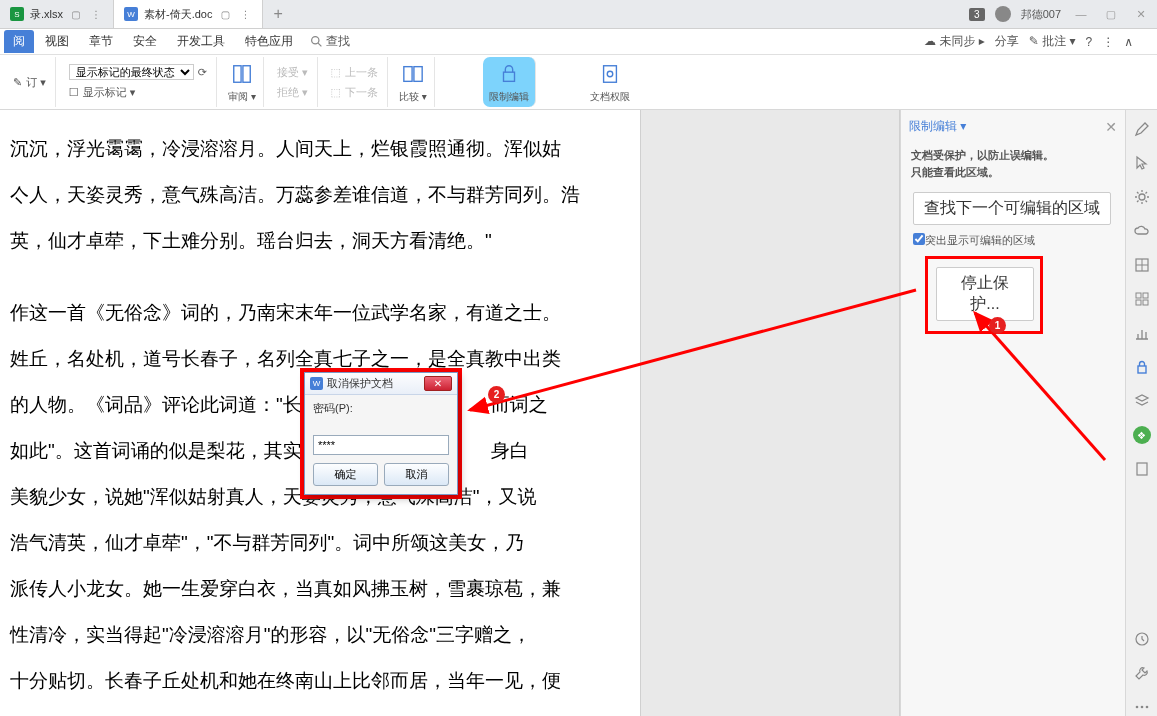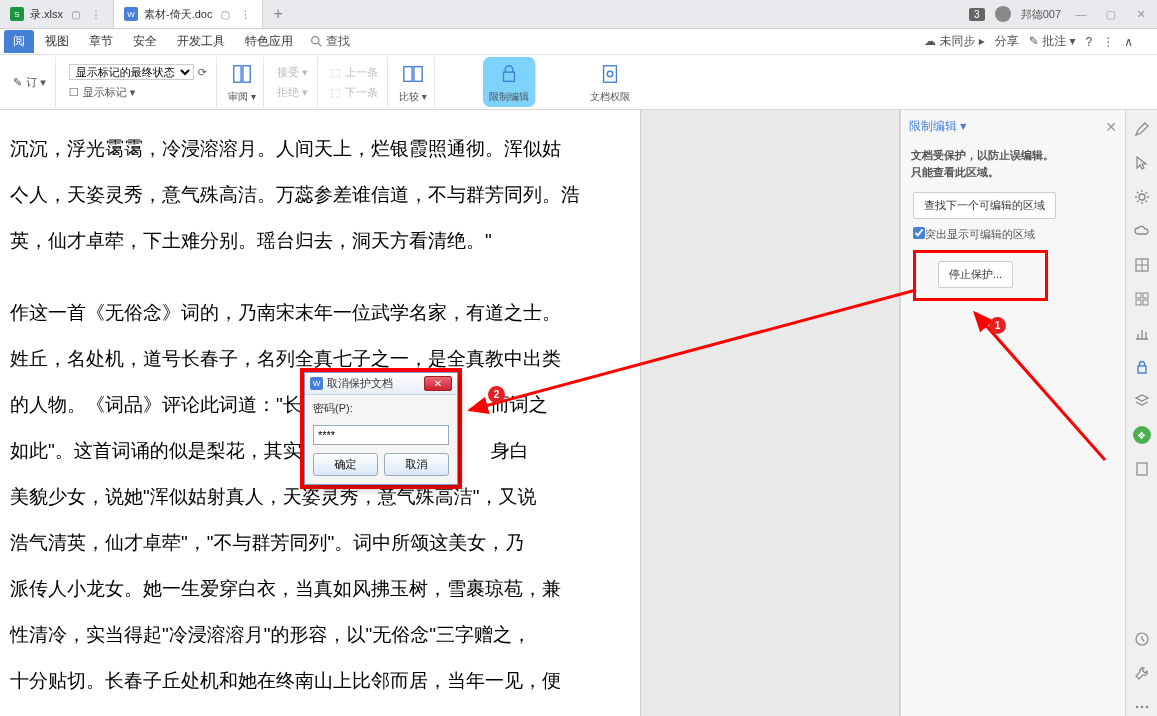--- a/index.html
+++ b/index.html
@@ -43,41 +43,41 @@
 .doc-area { flex: 1; background: #fff; padding: 20px 10px 10px 10px; overflow: hidden; position: relative; }
 .doc-text { font-size: 19px; line-height: 2.0; color: #000; font-family: SimSun, serif; }
 .doc-text p { margin-bottom: 8px; }
 .gray-gutter { width: 260px; background: #e9e9e9; border-left: 1px solid #d0d0d0; border-right: 1px solid #d0d0d0; }
 
 
 .side-panel { width: 225px; background: #f7f7f7; border-left: 1px solid #d8d8d8; padding: 8px; display: flex; flex-direction: column; gap: 8px; }
 .side-title { display: flex; justify-content: space-between; align-items: center; font-size: 12px; color: #467fd7; }
 .side-close { color: #999; cursor: pointer; font-size: 14px; }
 .side-note { font-size: 11px; color: #555; line-height: 1.5; padding: 4px 2px; font-weight: bold; }
-.side-btn { border: 1px solid #ccc; background: #fff; padding: 5px 10px; font-size: 11px; color: #333; cursor: pointer; text-align: center; border-radius: 2px; width: fit-content; margin-left: 4px; }
+.side-btn { border: 1px solid #ccc; background: #fff; padding: 5px 10px; font-size: 16px; color: #333; cursor: pointer; text-align: center; border-radius: 2px; width: fit-content; margin-left: 4px; }
 .side-check { display: flex; align-items: flex-start; font-size: 11px; color: #555; padding-left: 4px; }
 .side-check input { accent-color: #467fd7; width: 12px; height: 12px; }
 
-.stop-protect-highlight { border: 3px solid #ff0000; padding: 8px 6px 10px 22px; width: 135px; margin-left: 4px; display: flex; flex-direction: column; }
+.stop-protect-highlight { border: 3px solid #ff0000; padding: 8px 6px 10px 8px; width: 118px; margin-left: 16px; display: flex; flex-direction: column; }
 
 
 .icon-strip { width: 32px; background: #f0f0f0; border-left: 1px solid #d8d8d8; display: flex; flex-direction: column; align-items: center; padding-top: 10px; gap: 16px; }
 .strip-icon { width: 18px; height: 18px; color: #888; cursor: pointer; display: flex; align-items: center; justify-content: center; }
 .strip-icon.active { color: #467fd7; }
 .strip-spacer { flex: 1; }
 
 
 .dialog-area { position: absolute; left: 300px; top: 368px; z-index: 100; }
 .dialog-wrap { border: 4px solid #ff0000; padding: 0; }
 .dialog { width: 154px; background: #f5f5f5; border: 1px solid #7a99c7; box-shadow: 2px 3px 8px rgba(0,0,0,0.3); }
 .dialog-title { background: linear-gradient(#fdfdfe, #e9eff8); padding: 3px 5px; display: flex; align-items: center; gap: 4px; font-size: 11px; color: #333; border-bottom: 1px solid #c8d5e8; }
 .dialog-title-icon { width: 13px; height: 13px; background: #467fd7; color: #fff; font-size: 8px; display: inline-flex; align-items: center; justify-content: center; border-radius: 2px; }
 .dialog-x { margin-left: auto; width: 28px; height: 15px; background: linear-gradient(#e67, #c23); color: #fff; display: flex; align-items: center; justify-content: center; border-radius: 2px; font-size: 10px; cursor: pointer; border: 1px solid #a02020; }
 .dialog-body { padding: 6px 8px 8px 8px; }
-.dialog-label { font-size: 11px; color: #333; margin-bottom: 9px; }
+.dialog-label { font-size: 11px; color: #333; margin-bottom: 19px; }
 .dialog-input { width: 100%; border: 1px solid #9ab; padding: 3px 4px; font-size: 11px; background: #fff; margin-bottom: 8px; }
 .dialog-btns { display: flex; gap: 6px; justify-content: center; }
 .dialog-btn { flex: 1; padding: 3px 0; font-size: 11px; border: 1px solid #9ab; background: linear-gradient(#fdfeff, #dbe8f6); border-radius: 3px; cursor: pointer; }
 
 
 .callout { position: absolute; width: 17px; height: 17px; border-radius: 50%; background: #e62020; color: #fff; font-size: 10px; display: flex; align-items: center; justify-content: center; font-weight: bold; z-index: 200; }
 
 
 .arrows { position: absolute; left: 0; top: 0; width: 1157px; height: 716px; pointer-events: none; z-index: 150; }
 

